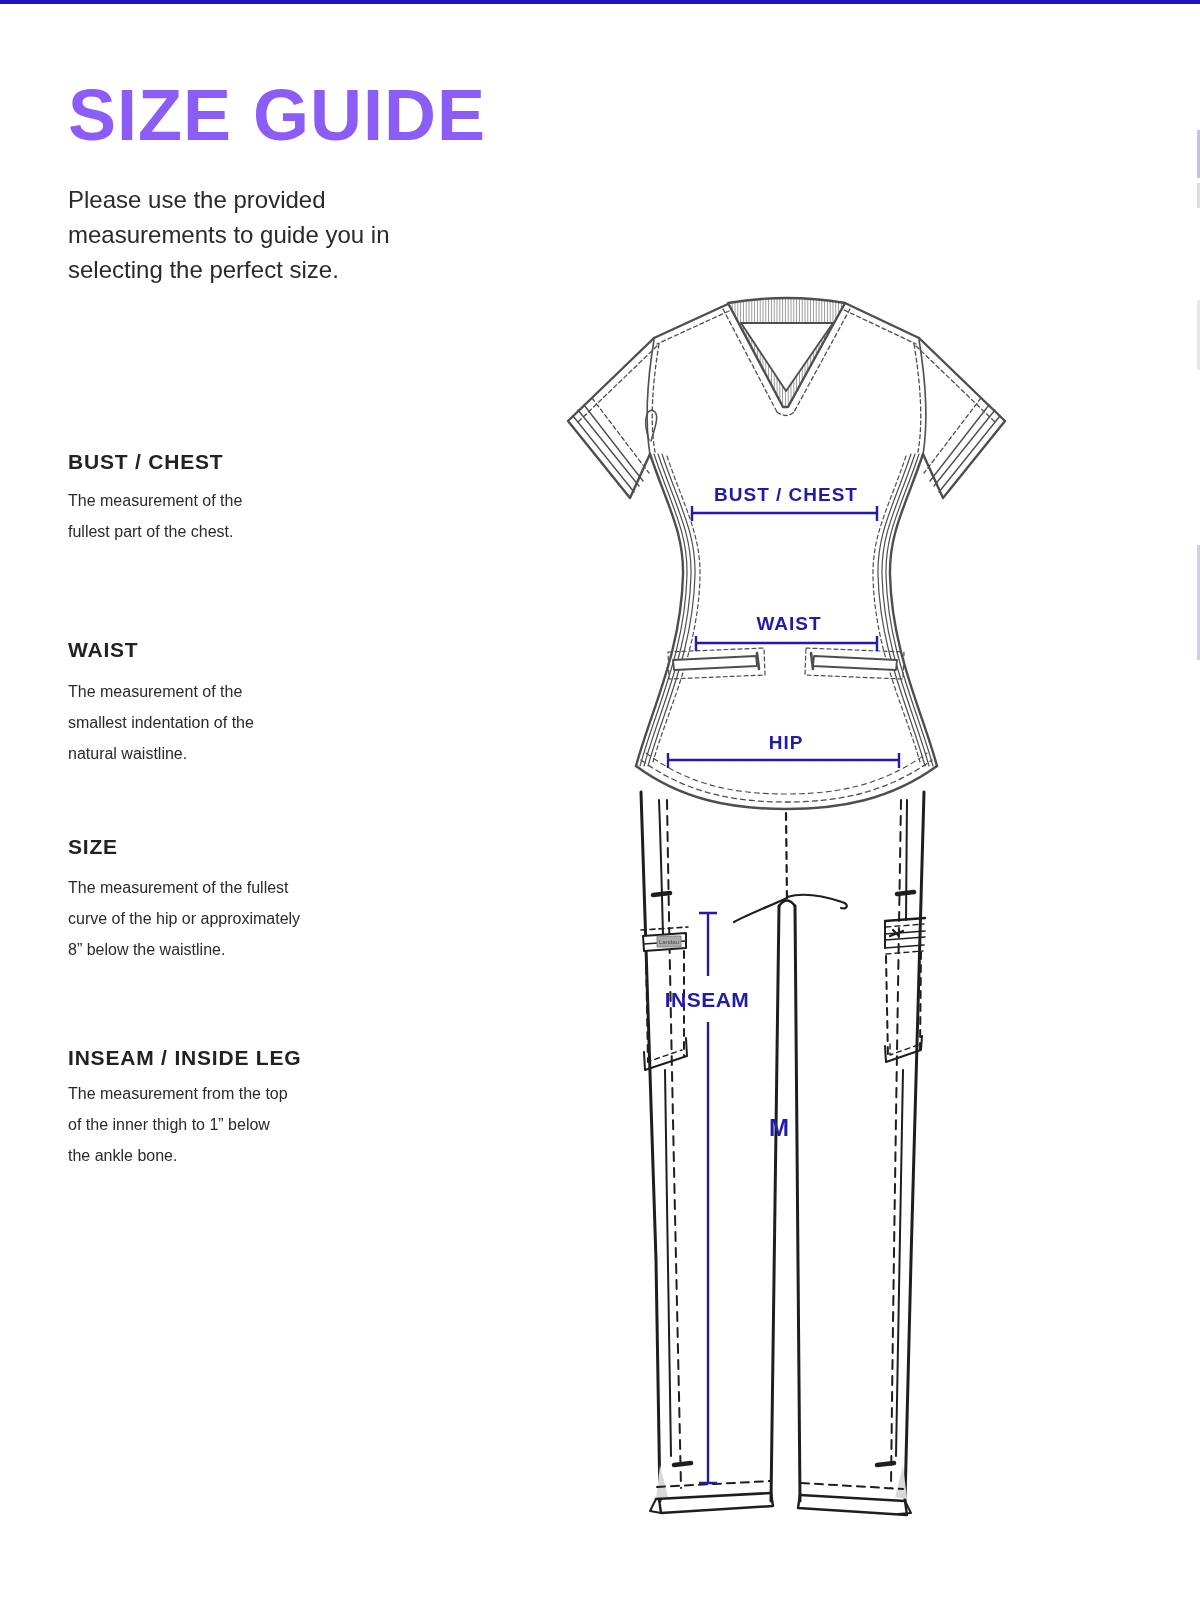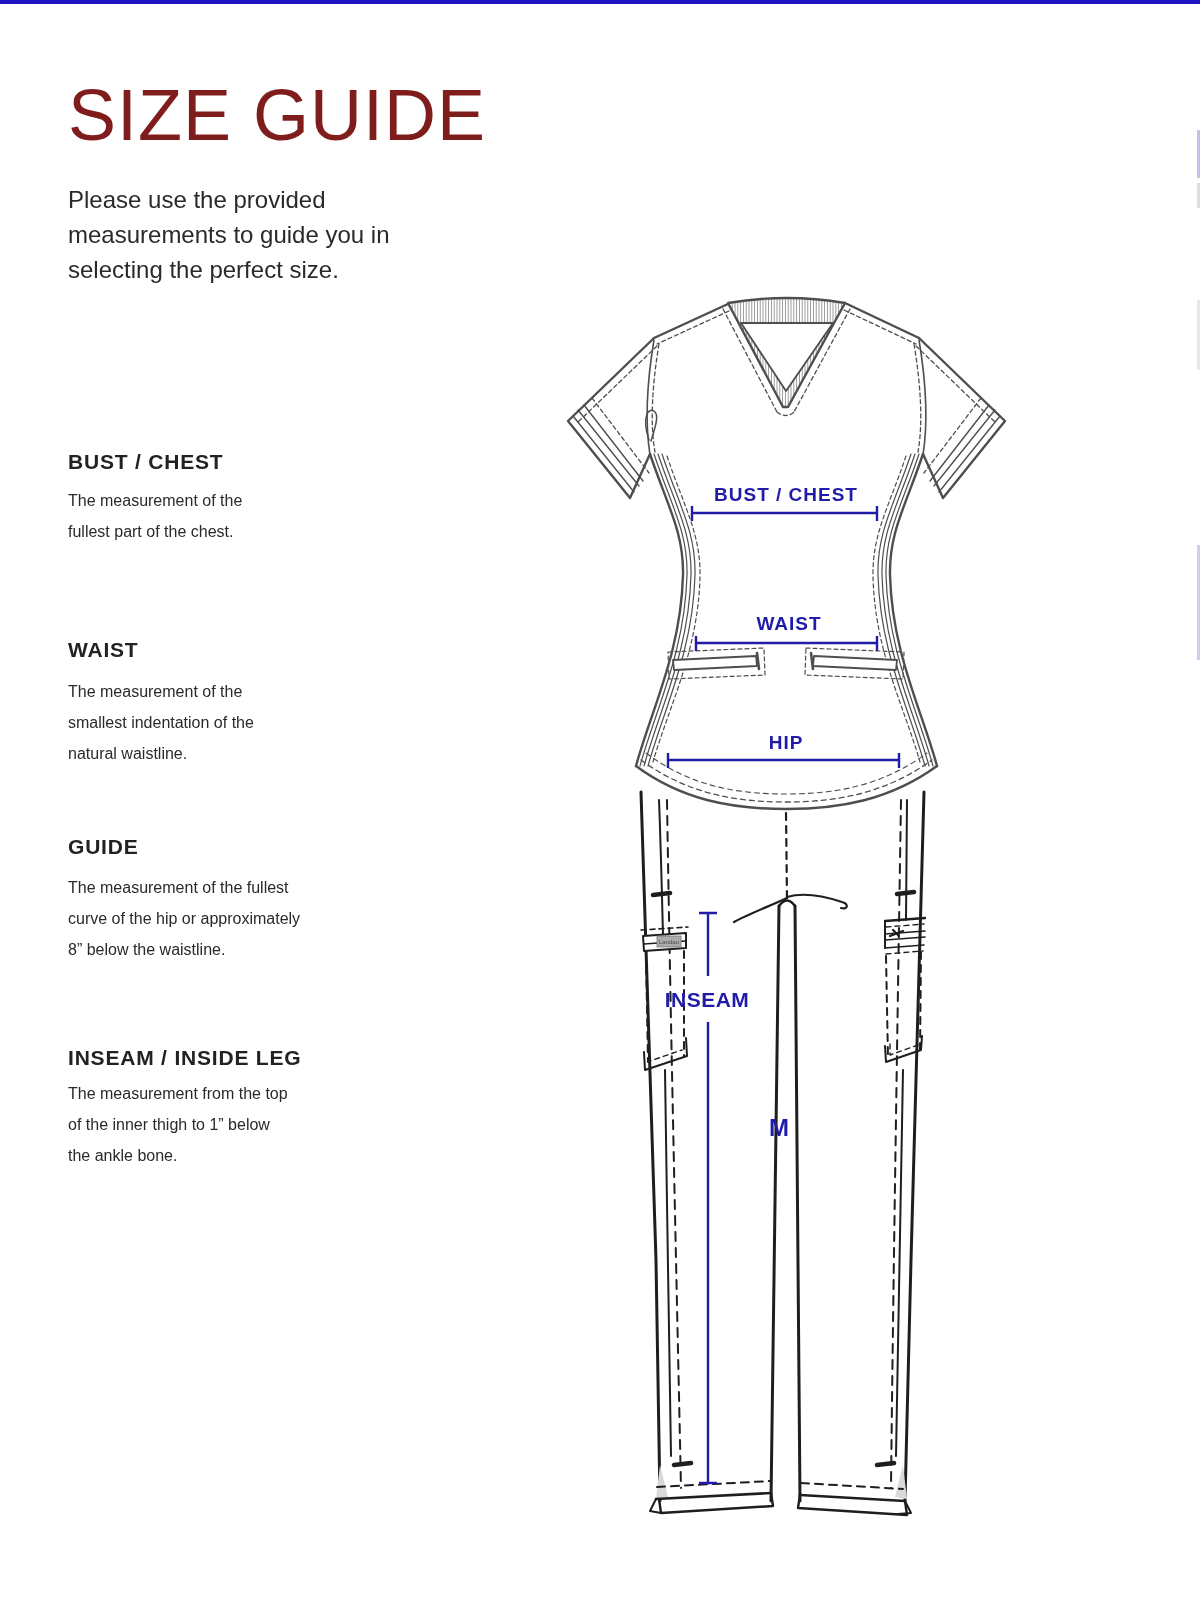--- a/index.html
+++ b/index.html
@@ -1,20 +1,20 @@
 <!DOCTYPE html>
 <html><head>
 <meta charset="utf-8">
 <style>
   html,body{margin:0;padding:0;background:#fff;}
   .page{position:relative;width:1200px;height:1600px;background:#ffffff;overflow:hidden;
         font-family:"Liberation Sans","DejaVu Sans",sans-serif;color:#2a292b;}
   .topbar{position:absolute;left:0;top:0;width:1200px;height:4px;background:#1c12c2;}
-  .title{position:absolute;left:68px;top:74px;font-size:72px;font-weight:400;
-         letter-spacing:1px;color:#7f1d1d;white-space:nowrap;}
+  .title{position:absolute;left:68px;top:74px;font-size:72px;font-weight:700;
+         letter-spacing:1px;color:#8b5cf6;white-space:nowrap;}
   .intro{position:absolute;left:68px;top:182px;width:460px;font-size:24px;line-height:35px;
          color:#2a292b;white-space:pre-line;}
   .sec{position:absolute;left:68px;}
   .sec-h{font-size:21px;font-weight:700;letter-spacing:0.8px;color:#232124;}
   .sec-b{font-size:16px;line-height:31px;color:#2a292b;white-space:pre-line;}
   .s1h{top:450px;} .s1b{top:485px;width:330px;}
   .s2h{top:638px;} .s2b{top:676px;width:350px;}
   .s3h{top:835px;} .s3b{top:872px;width:420px;}
   .s4h{top:1046px;text-align:center;} .s4b{top:1078px;width:365px;}
   .note{position:absolute;left:68px;top:1395px;width:380px;font-size:22.5px;line-height:30.5px;
@@ -41,21 +41,21 @@
 
   <div class="sec sec-h s1h">BUST / CHEST</div>
   <div class="sec sec-b s1b">The measurement of the
 fullest part of the chest.</div>
 
   <div class="sec sec-h s2h">WAIST</div>
   <div class="sec sec-b s2b">The measurement of the
 smallest indentation of the
 natural waistline.</div>
 
-  <div class="sec sec-h s3h">GUIDE</div>
+  <div class="sec sec-h s3h">SIZE</div>
   <div class="sec sec-b s3b">The measurement of the fullest
 curve of the hip or approximately
 8” below the waistline.</div>
 
   <div class="sec sec-h s4h">INSEAM / INSIDE LEG</div>
   <div class="sec sec-b s4b">The measurement from the top
 of the inner thigh to 1” below
 the ankle bone.</div>
 
 

